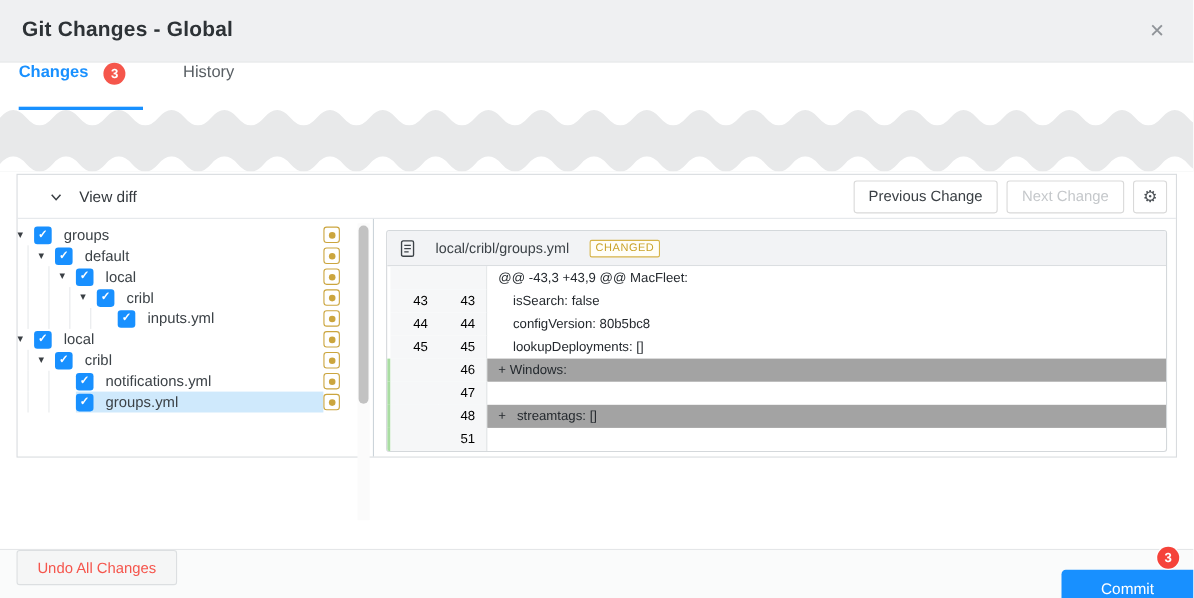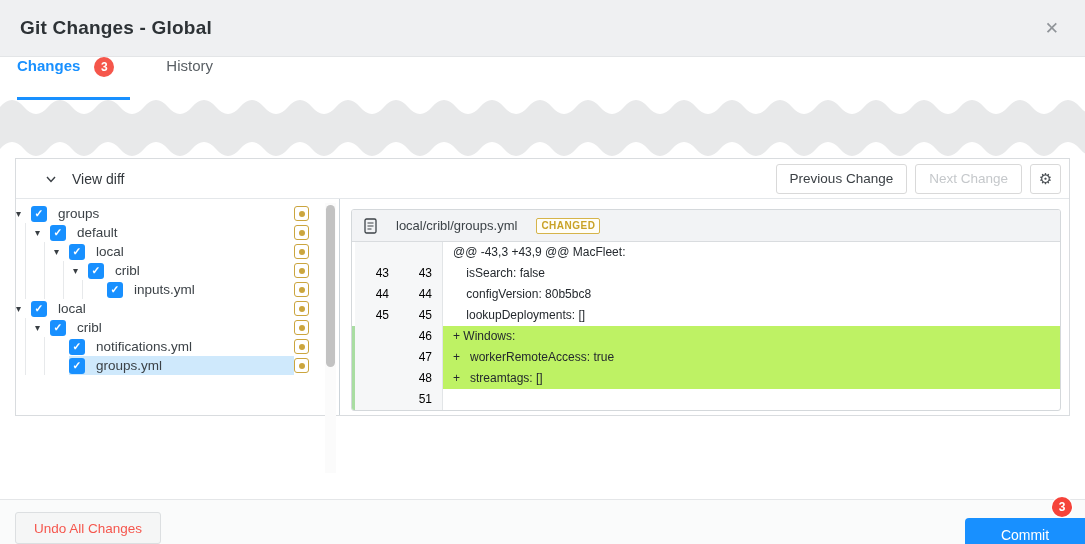--- a/index.html
+++ b/index.html
@@ -67,36 +67,36 @@
   .tree-scroll-thumb { position:absolute; right:4px; top:6px; width:9px; height:162px;
                        background:#c2c2c2; border-radius:5px; cursor:grab; }
 
   
   .diff-wrap { flex:1; padding:10px 8px 0 11px; min-width:0; }
   .diff-box { border:1px solid #d4d8db; border-radius:3px; overflow:hidden; background:#fff; }
   .diff-file-header { height:32px; background:#f2f3f5; border-bottom:1px solid #d9dcdf;
                       display:flex; align-items:center; padding:0 12px; gap:19px; }
   .file-icon { display:inline-flex; }
   .diff-path { font-size:13px; color:#3c4247; }
-  .changed-badge { font-size:10px; font-weight:700; letter-spacing:.5px; color:#c9a227;
+  .changed-badge { font-size:10px; font-weight:400; letter-spacing:.5px; color:#c9a227;
                    border:1px solid #d6b44a; border-radius:2px; padding:1.5px 4px; background:#fffef8; }
   .diff-lines { font-family:Liberation Sans, sans-serif; font-size:12px; }
   .drow { display:flex; height:21px; line-height:21px; border-left:3px solid transparent; }
   .drow .num { width:44px; flex:none; text-align:right; padding-right:10px; color:#000000;
                background:#f6f7f8; }
   .drow .num.new { border-right:1px solid #e2e5e7; }
   .drow .code { flex:1; white-space:pre; padding-left:10px; color:#24292e; background:#fff;
                 overflow:hidden; }
   .drow.added { border-left-color:#a9dda2; }
-  .drow.added .code { background:#bef264; }
+  .drow.added .code { background:#a3a3a3; }
 
   
   .footer { position:absolute; left:0; right:0; bottom:0; height:45px; background:#fafbfb;
             border-top:1px solid #e4e6e8; }
-  .undo-btn { position:absolute; left:15px; top:12px; height:32px; padding:0 18px;
+  .undo-btn { position:absolute; left:15px; top:0; height:32px; padding:0 18px;
               background:#f5f6f6; border:1px solid #dcdfe1; border-radius:3px;
               color:#f5564d; font-size:13.5px; font-family:inherit; cursor:pointer; }
   .commit-btn { position:absolute; right:0; top:18px; height:33px; width:120px;
                 background:#1890ff; color:#fff; border:none; border-radius:4px 0 0 4px;
                 font-size:14px; font-weight:500; font-family:inherit; cursor:pointer; }
   .commit-badge { position:absolute; right:13px; top:-3px; background:#f5433a; color:#fff;
                   font-size:12px; font-weight:700; width:20px; height:20px; border-radius:10px;
                   display:flex; align-items:center; justify-content:center;
                   box-shadow:0 0 0 1px #fff; z-index:2; }
 </style>
@@ -315,21 +315,20 @@
     <span class="code">    lookupDeployments: []</span>
   </div>
                 <div class="drow added">
     <span class="num old"></span>
     <span class="num new">46</span>
     <span class="code">+ Windows:</span>
   </div>
                 <div class="drow added">
     <span class="num old"></span>
     <span class="num new">47</span>
-    <span class="code">+   workerRemoteAccess: true</span>
   </div>
                 <div class="drow added">
     <span class="num old"></span>
     <span class="num new">48</span>
     <span class="code">+   streamtags: []</span>
   </div>
                 <div class="drow added">
     <span class="num old"></span>
     <span class="num new">51</span>
   </div>

